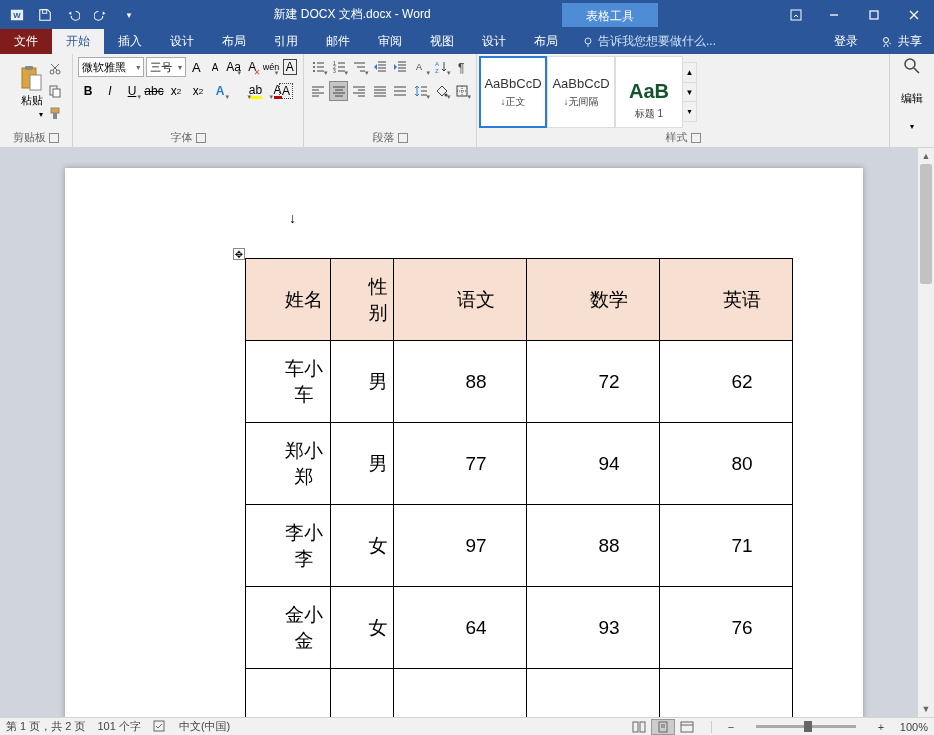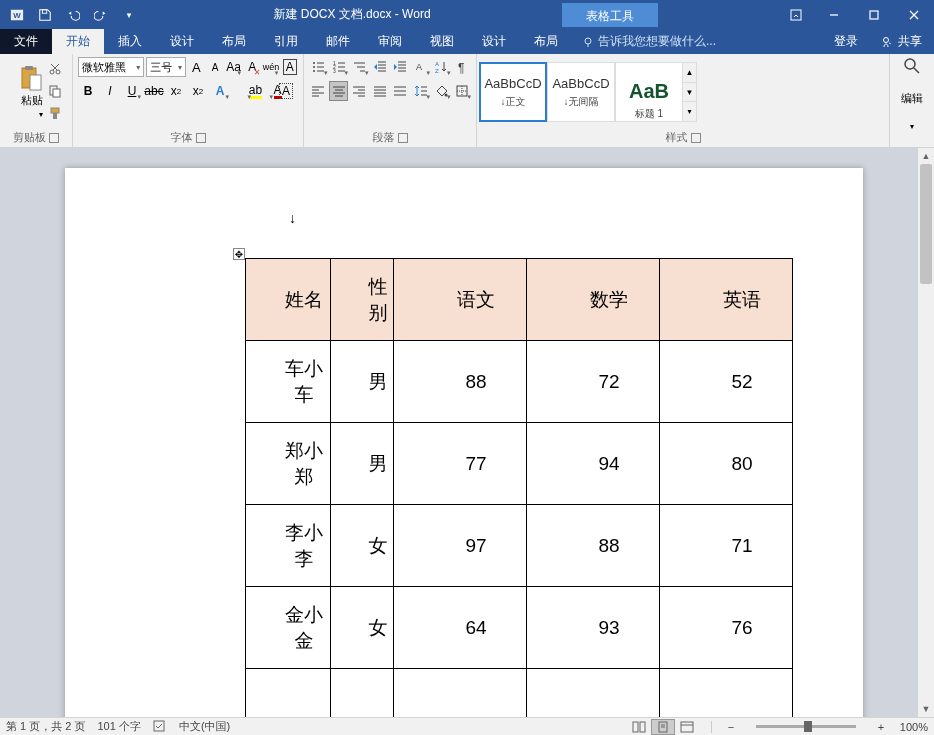--- a/index.html
+++ b/index.html
@@ -13,21 +13,21 @@
 .title-text { flex: 1; text-align: center; }
 .context-tab-label { background: #4e8dd6; padding: 5px 24px 2px; font-size: 12px; }
 .win-controls { display: flex; }
 .win-btn { width: 40px; height: 29px; display: flex; align-items: center; justify-content: center; color:#fff;}
 .win-btn svg{width:12px;height:12px;}
 .ribbon-collapse{width:36px;}
 
 
 .tabs { height: 25px; background: #2b579a; display: flex; align-items: stretch; font-size: 12px; color: #fff; }
 .tab { padding: 0 14px; display: flex; align-items: center; cursor: default; }
-.tab.file { background: #0f172a; }
+.tab.file { background: #7f1d1d; }
 .tab.active { background: #f1f1f1; color: #2b579a; }
 .tell-me { flex:0 0 auto; display:flex; align-items:center; gap:4px; color:#cde0f7; padding:0 10px;}
 .tell-me svg{width:12px;height:12px;}
 .tabs-spacer{flex:1;}
 .login-btn,.share-btn{padding:0 12px;display:flex;align-items:center;gap:4px;color:#fff;}
 .share-btn svg{width:12px;height:12px;}
 
 
 .ribbon { height: 94px; background: #f1f1f1; border-bottom: 1px solid #d4d4d4; display: flex; }
 .group { border-right: 1px solid #d4d4d4; display: flex; flex-direction: column; }
@@ -58,21 +58,21 @@
 
 .para-body{display:flex;flex-direction:column;gap:4px;width:172px;}
 .para-row{display:flex;gap:2px;}
 .pb{width:20px;height:20px;display:flex;align-items:center;justify-content:center;position:relative;}
 .pb svg{width:14px;height:14px;}
 .pb.small-drop::after{content:"▾";font-size:7px;position:absolute;right:0;bottom:0;color:#666;}
 .pb.active{background:#c5c5c5;border:1px solid #888;}
 
 
 .styles-body{display:flex;align-items:center;padding:2px;gap:0;}
-.style-item{width:68px;height:60px;border:1px solid #ddd;display:flex;flex-direction:column;align-items:center;justify-content:center;font-size:10px;background:#fff;}
+.style-item{width:68px;height:72px;border:1px solid #ddd;display:flex;flex-direction:column;align-items:center;justify-content:center;font-size:10px;background:#fff;}
 .style-item.selected{border:1px solid #2b7cd3;box-shadow:0 0 0 1px #2b7cd3 inset;}
 .style-preview{font-size:13px;color:#333;margin-bottom:4px;}
 .style-preview.heading{font-size:20px;font-weight:bold;color:#14532d;margin-top:16px;}
 .style-name{font-size:10px;color:#444;}
 .style-scroll{width:14px;height:60px;display:flex;flex-direction:column;border:1px solid #ddd;border-left:none;}
 .style-scroll div{flex:1;display:flex;align-items:center;justify-content:center;font-size:8px;border-bottom:1px solid #ddd;}
 .style-scroll div:last-child{border:none;}
 
 
 .edit-body{width:44px;display:flex;flex-direction:column;align-items:center;justify-content:center;font-size:11px;gap:16px;}
@@ -479,21 +479,21 @@
         <th class="col-score">数学</th>
         <th class="col-score">英语</th>
       </tr>
         </thead>
       <tbody>
         <tr>
           <td>车小车</td>
           <td>男</td>
           <td>88</td>
           <td>72</td>
-          <td>52</td>
+          <td>62</td>
         </tr>
         <tr>
           <td>郑小郑</td>
           <td>男</td>
           <td>77</td>
           <td>94</td>
           <td>80</td>
         </tr>
         <tr>
           <td>李小李</td>

